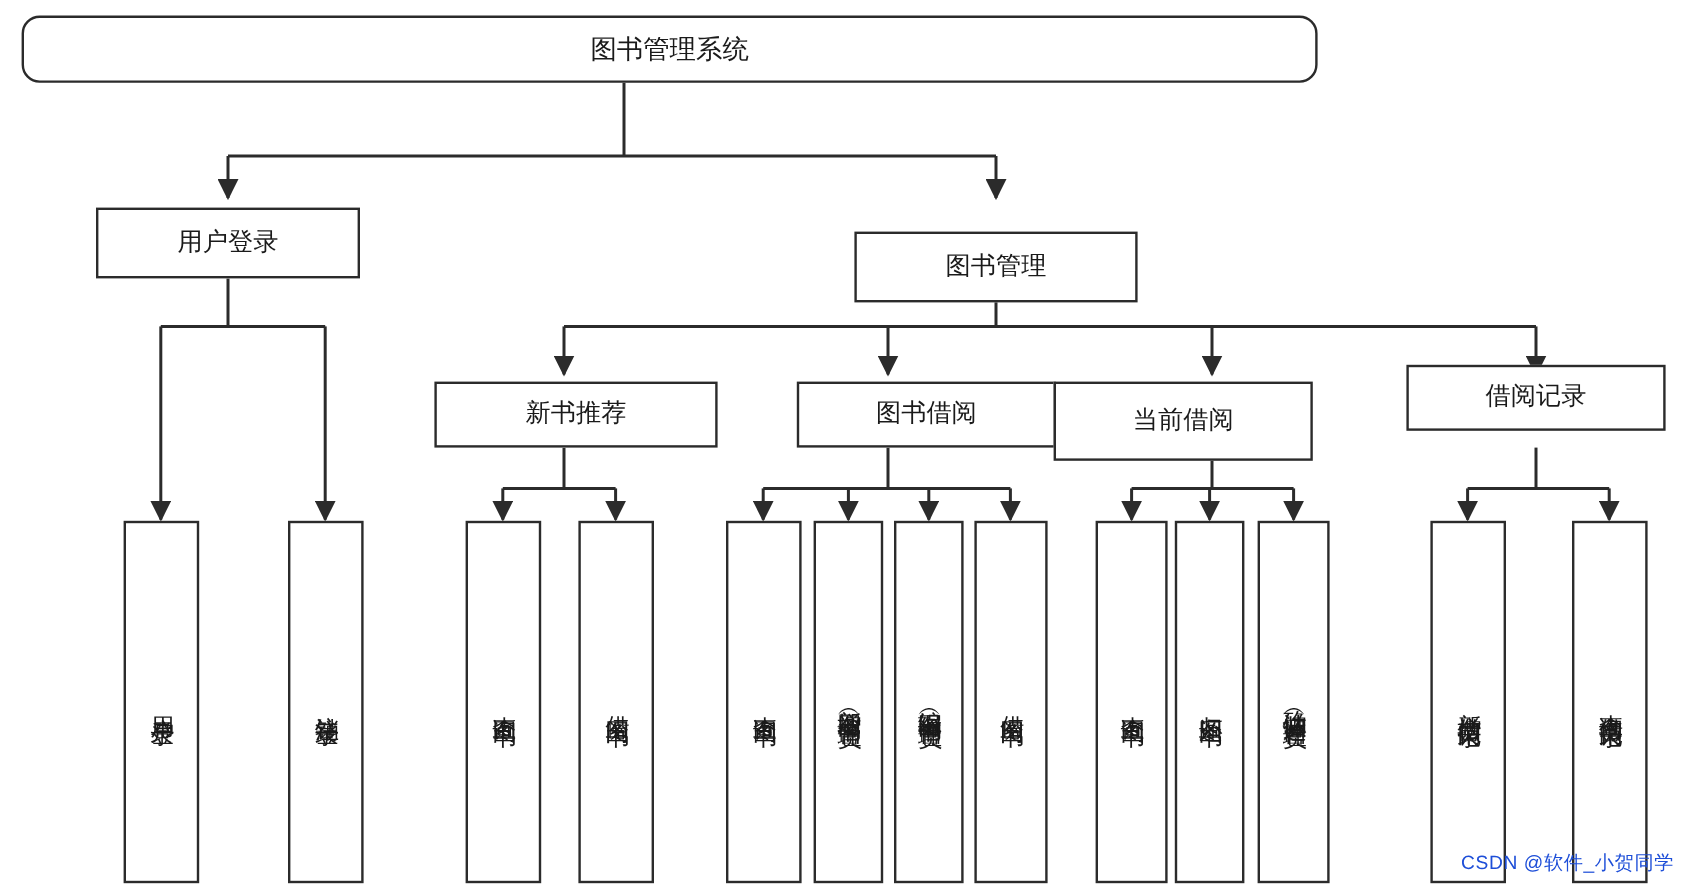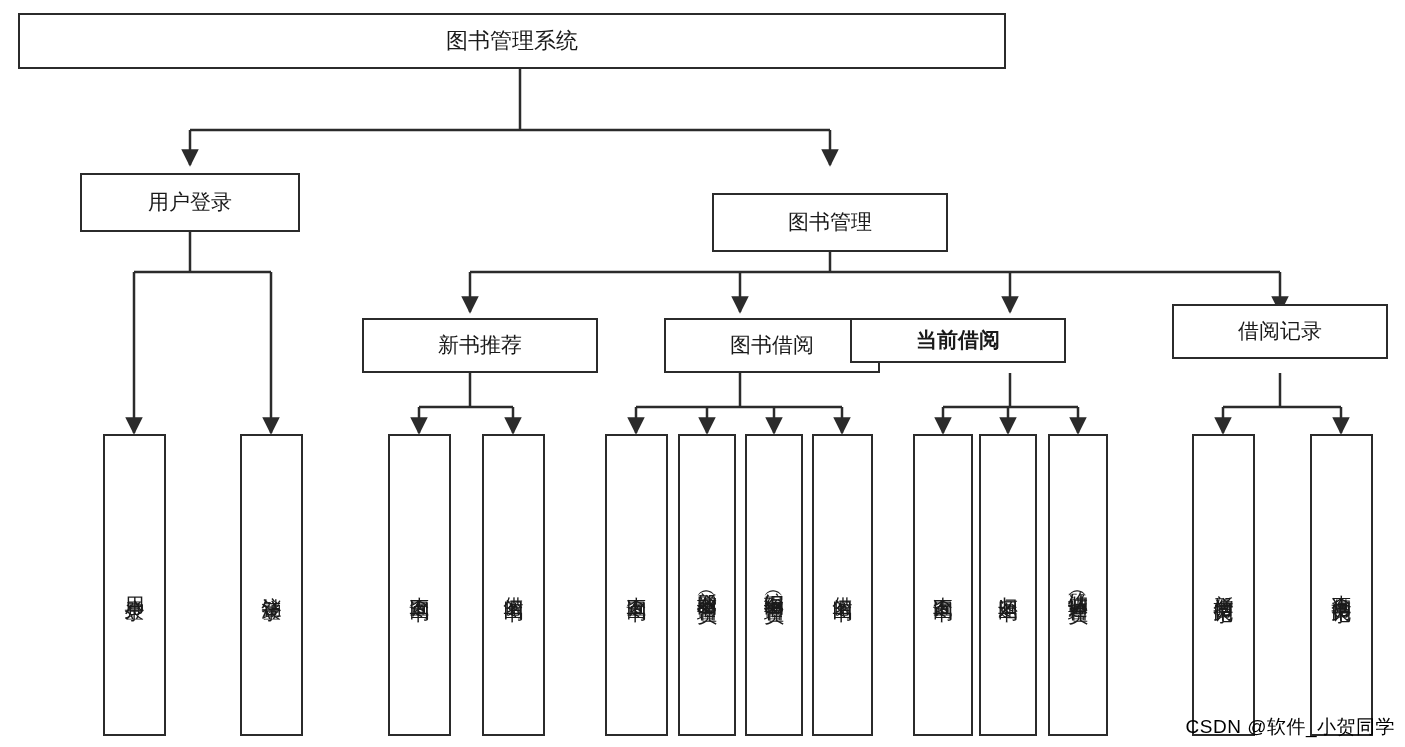--- a/index.html
+++ b/index.html
@@ -60,23 +60,23 @@
   }
   .node.leaf .label {
     writing-mode: vertical-rl;
     text-orientation: upright;
     letter-spacing: 2px;
     line-height: 1.05;
   }
   #watermark {
     position: absolute;
     right: 10px;
-    bottom: 7px;
-    font-size: 19px;
-    color: #000000;
+    bottom: 17px;
+    font-size: 16px;
+    color: #1d4ed8;
     letter-spacing: 0.5px;
     white-space: nowrap;
     user-select: none;
   }
 </style>
 </head>
 <body>
 
 <div id="canvas">
 
@@ -123,38 +123,38 @@
       <path d="M 1008 407 L 1008 433" marker-end="url(#arrow)"></path>
       <path d="M 1078 407 L 1078 433" marker-end="url(#arrow)"></path>
 
       <path d="M 1280 373 L 1280 407"></path>
       <path d="M 1223 407 L 1341 407"></path>
       <path d="M 1223 407 L 1223 433" marker-end="url(#arrow)"></path>
       <path d="M 1341 407 L 1341 433" marker-end="url(#arrow)"></path>
     </g>
   </svg>
 
-  <div class="node root" style="left:18px; top:13px; width:988px; height:56px;">
+  <div class="node root" style="left:18px; top:13px; width:1080px; height:56px;border-radius:15px;">
     <span class="label">图书管理系统</span>
   </div>
 
   <div class="node lvl2" style="left:80px; top:173px; width:220px; height:59px;">
     <span class="label">用户登录</span>
   </div>
   <div class="node lvl2" style="left:712px; top:173px; width:236px; height:59px;margin-top:20px;">
     <span class="label">图书管理</span>
   </div>
 
   <div class="node lvl3" style="left:362px; top:318px; width:236px; height:55px;">
     <span class="label">新书推荐</span>
   </div>
   <div class="node lvl3" style="left:664px; top:318px; width:216px; height:55px;">
     <span class="label">图书借阅</span>
   </div>
-  <div class="node lvl3" style="left:850px; top:318px; width:216px; height:45px;font-weight:bold;">
+  <div class="node lvl3" style="left:878px; top:318px; width:216px; height:66px;">
     <span class="label">当前借阅</span>
   </div>
   <div class="node lvl3" style="left:1172px; top:304px; width:216px; height:55px;">
     <span class="label">借阅记录</span>
   </div>
 
   <div class="node leaf" style="left:103px; top:434px; width:63px; height:302px;">
     <span class="label">用户登录</span>
   </div>
   <div class="node leaf" style="left:240px; top:434px; width:63px; height:302px;">

